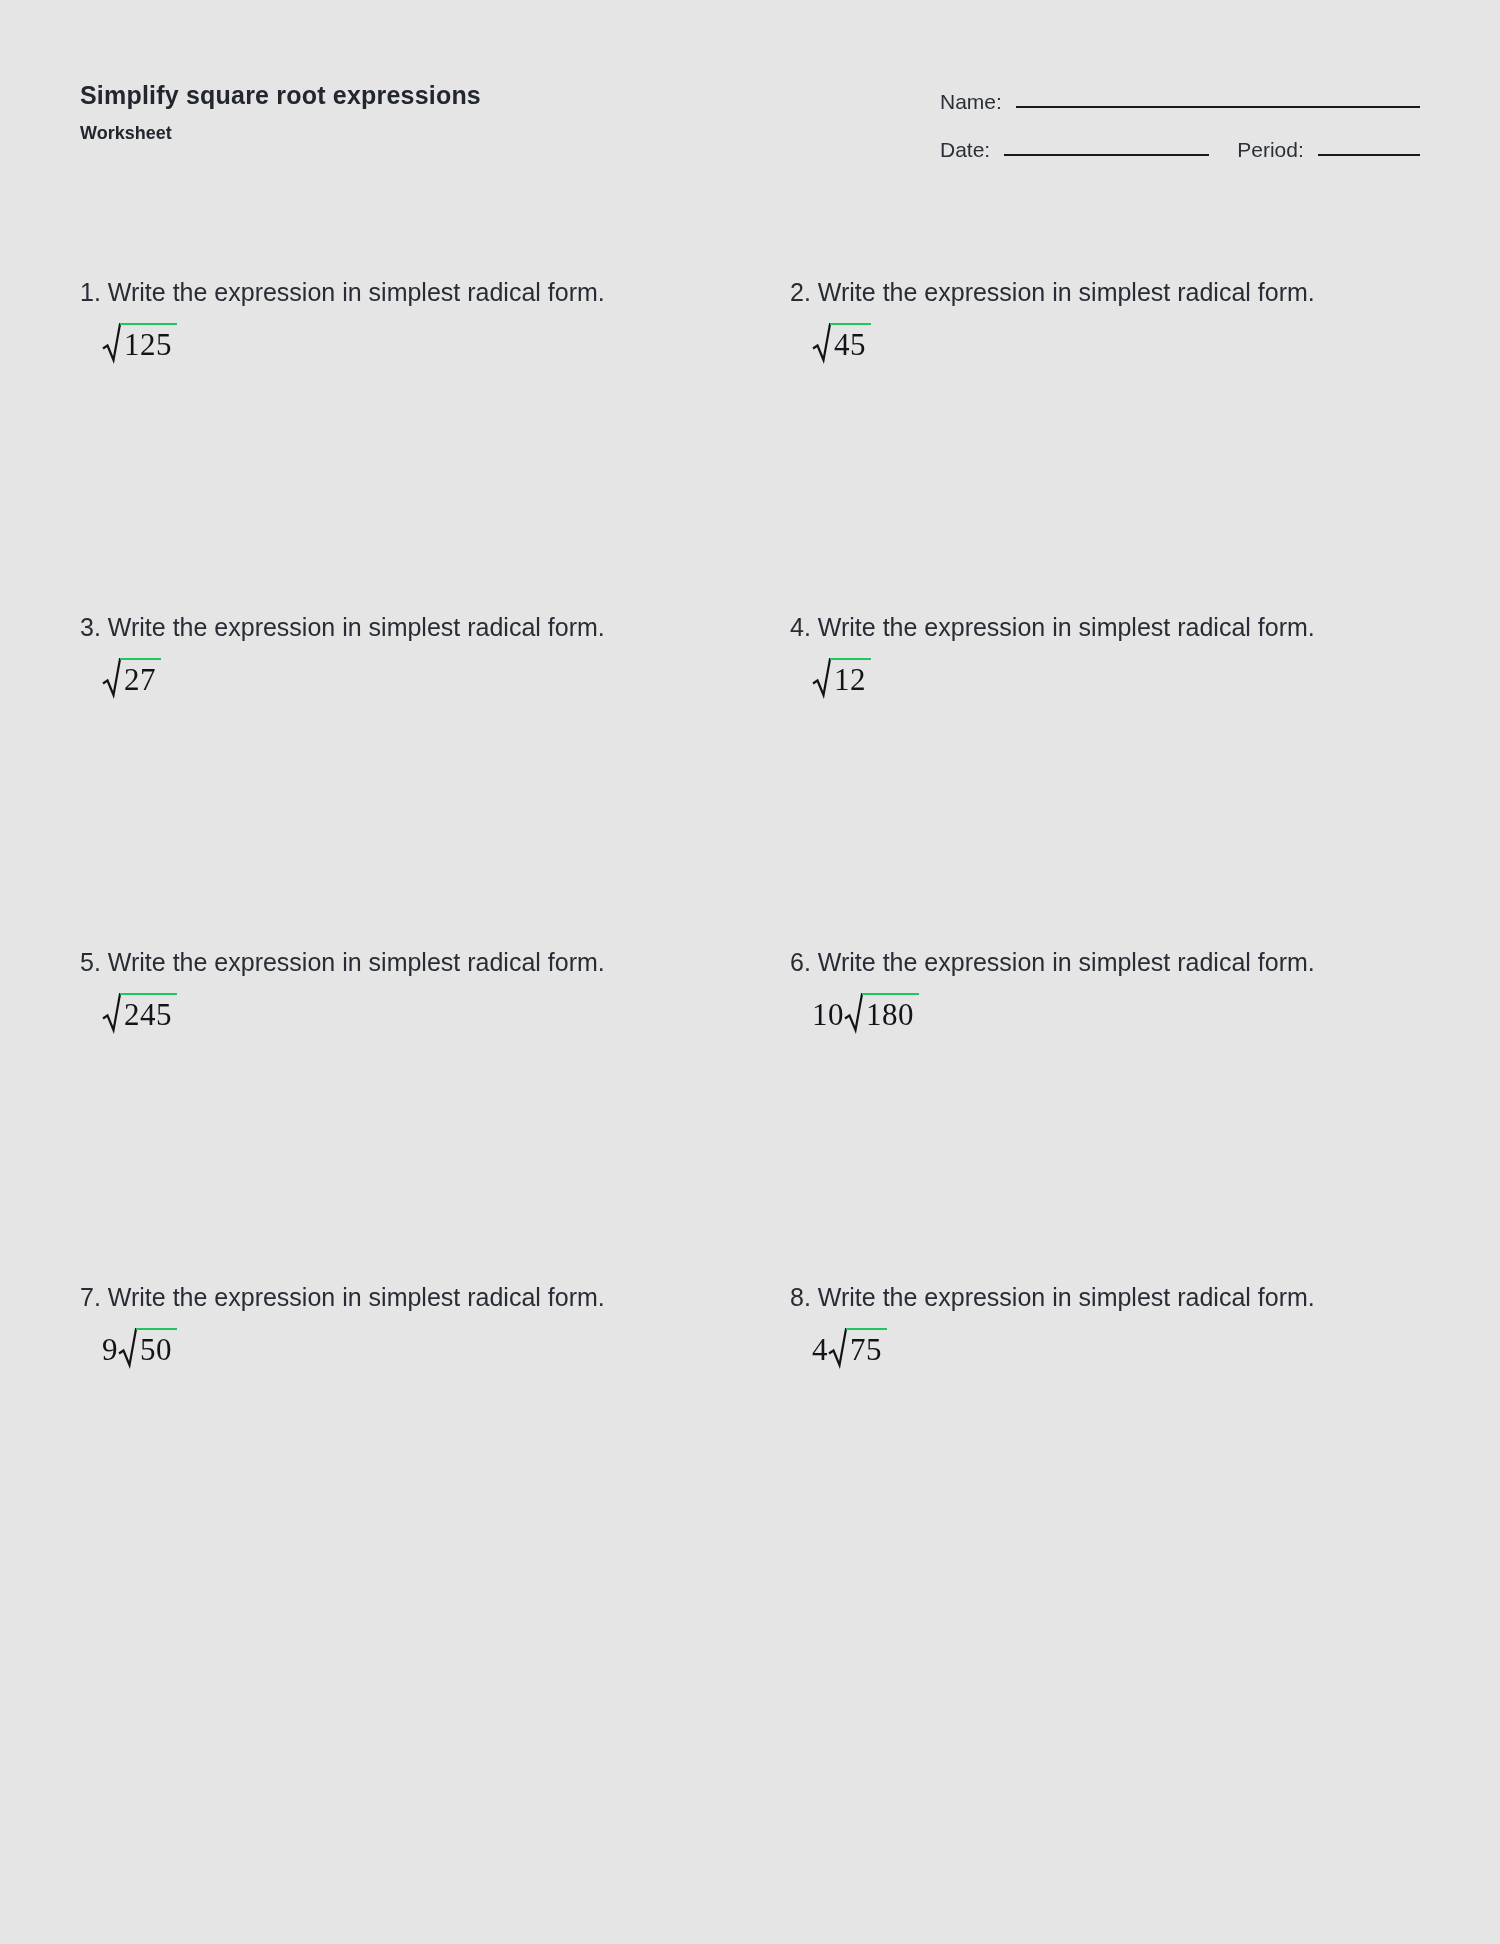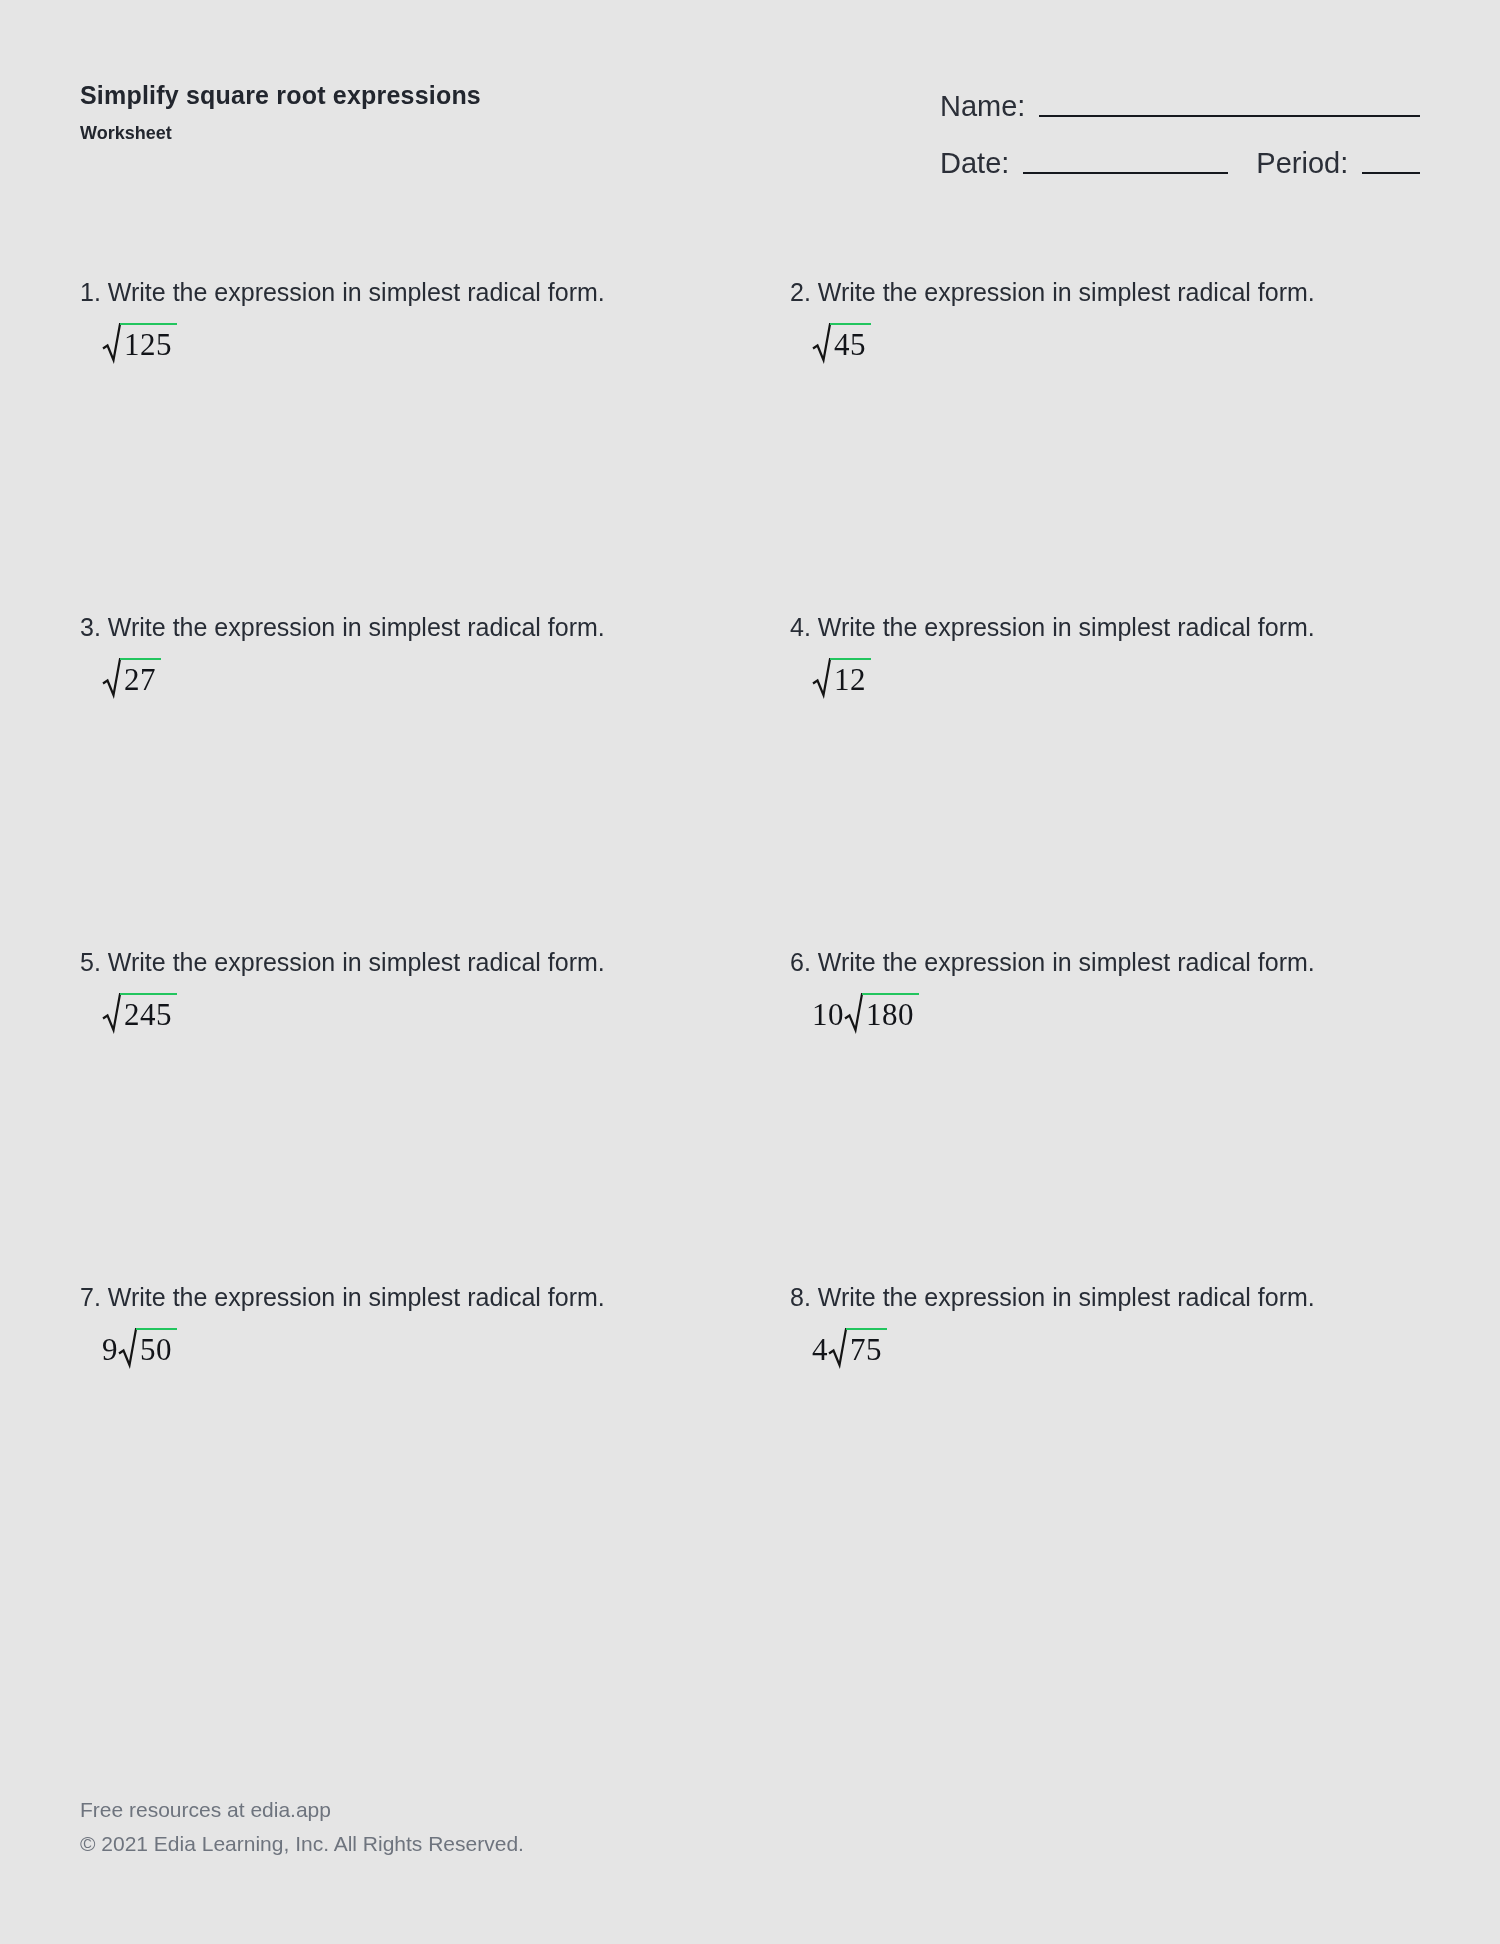--- a/index.html
+++ b/index.html
@@ -31,21 +31,21 @@
     font-size: 18px;
     font-weight: 600;
     color: #22262e;
   }
 
   .id-block {
     position: absolute;
     right: 80px;
     top: 90px;
     width: 480px;
-    font-size: 29px;
+    font-size: 21px;
     color: #2b2f38;
   }
   .id-row { display: flex; align-items: flex-end; }
   .id-row + .id-row { margin-top: 22px; }
   .id-label { flex: none; padding-bottom: 2px; }
   .blank-line {
     border-bottom: 2px solid #15181e;
     height: 1px;
     margin: 0 0 8px 14px;
   }
@@ -211,18 +211,14 @@
         <span class="coef">4</span>
         <svg class="surd" width="21" height="41" viewBox="0 0 21 41">
             <path d="M1 25.5 L5.5 22.5 L11.5 37 L18 1 L21 1" fill="none" stroke="#141414" stroke-width="2.2"></path>
           </svg>
         <span class="radicand">75</span>
       </div>
     </div>
 
   </div>
 
-  <div class="footer">
-    <div>Free resources at edia.app</div>
-    <div>© 2021 Edia Learning, Inc. All Rights Reserved.</div>
-  </div>
 
 </div>
 
 </body></html>

